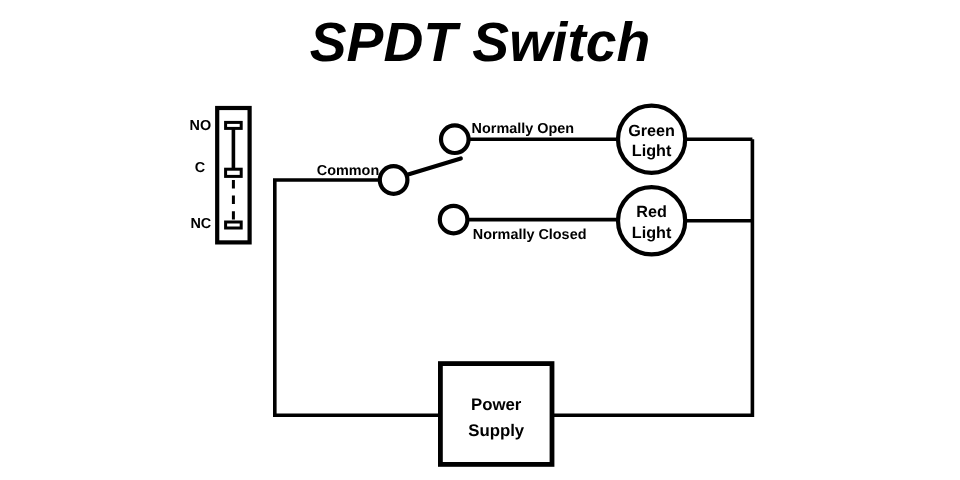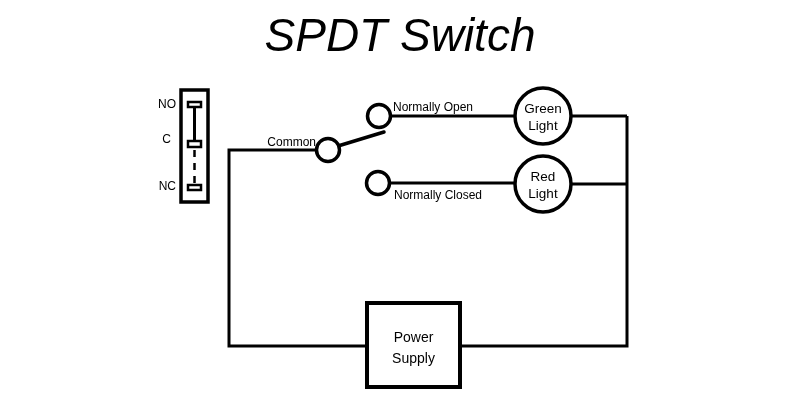--- a/index.html
+++ b/index.html
@@ -2,20 +2,21 @@
 <html style="--line: #000000; --bg: #ffffff;"><head>
 <meta charset="utf-8">
 <style>
   html,body{margin:0;padding:0;background:#fff;}
   .canvas{
     position:relative;
     width:800px;height:400px;
     background:var(--bg,#fff);
     font-family:"Liberation Sans",sans-serif;
     overflow:hidden;
+    font-weight:bold;
   }
   svg{display:block;}
   .stroke{stroke:var(--line,#000);fill:none;}
   .fillwhite{fill:var(--bg,#fff);}
   text{fill:var(--line,#000);font-family:"Liberation Sans",sans-serif;}
   .title-text{font-size:46px;font-style:italic;text-anchor:middle;}
   .pin-label{font-size:12px;text-anchor:end;}
   .wire-label{font-size:12px;}
   .wire-label-end{font-size:12px;text-anchor:end;}
   .node-label{font-size:13.5px;text-anchor:middle;}

